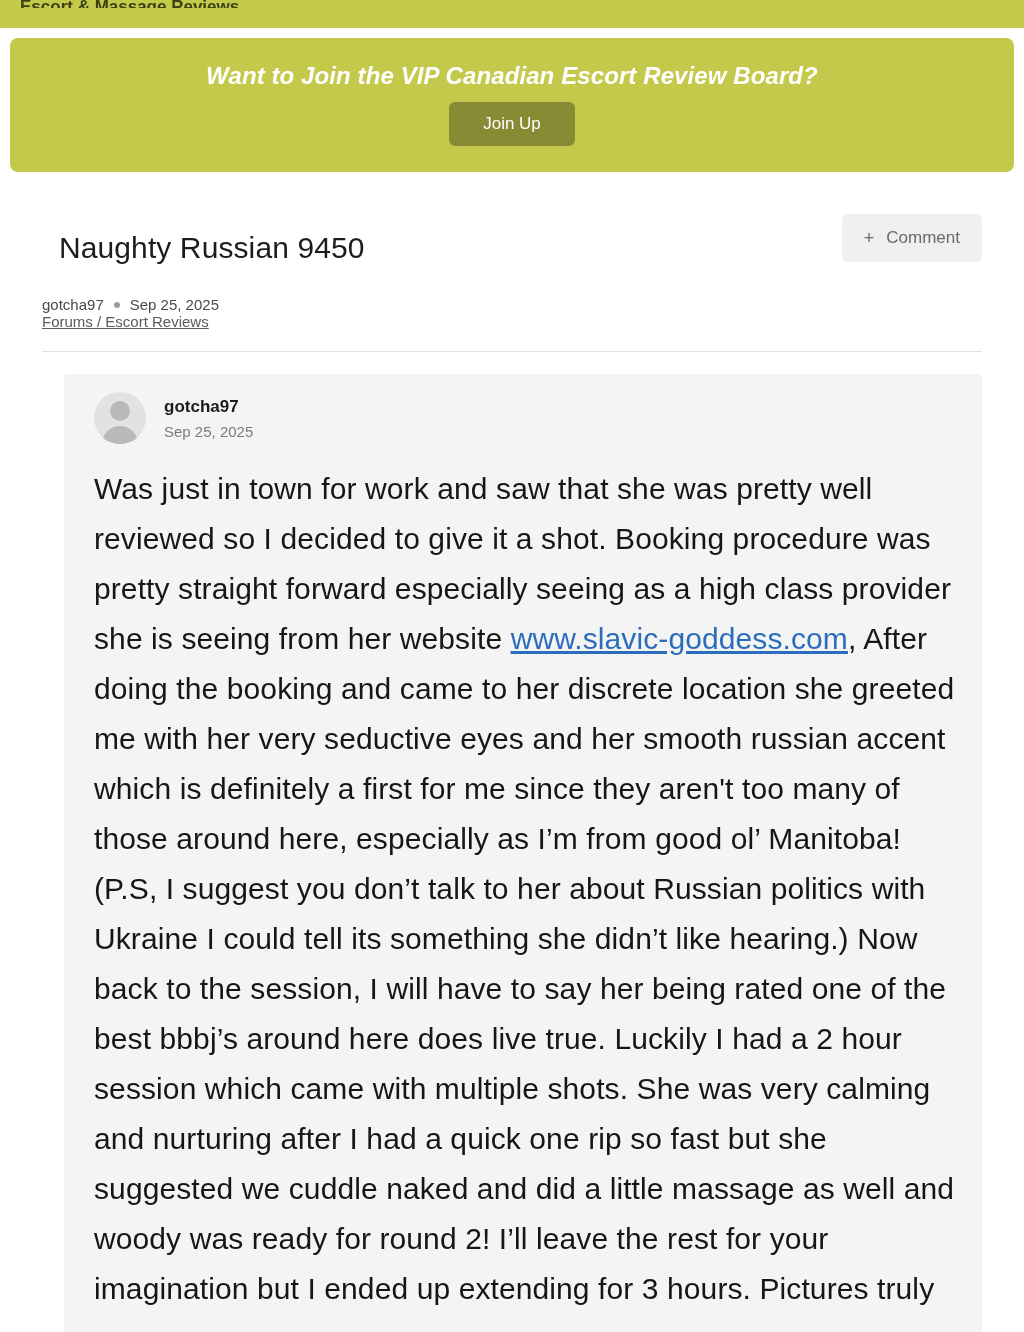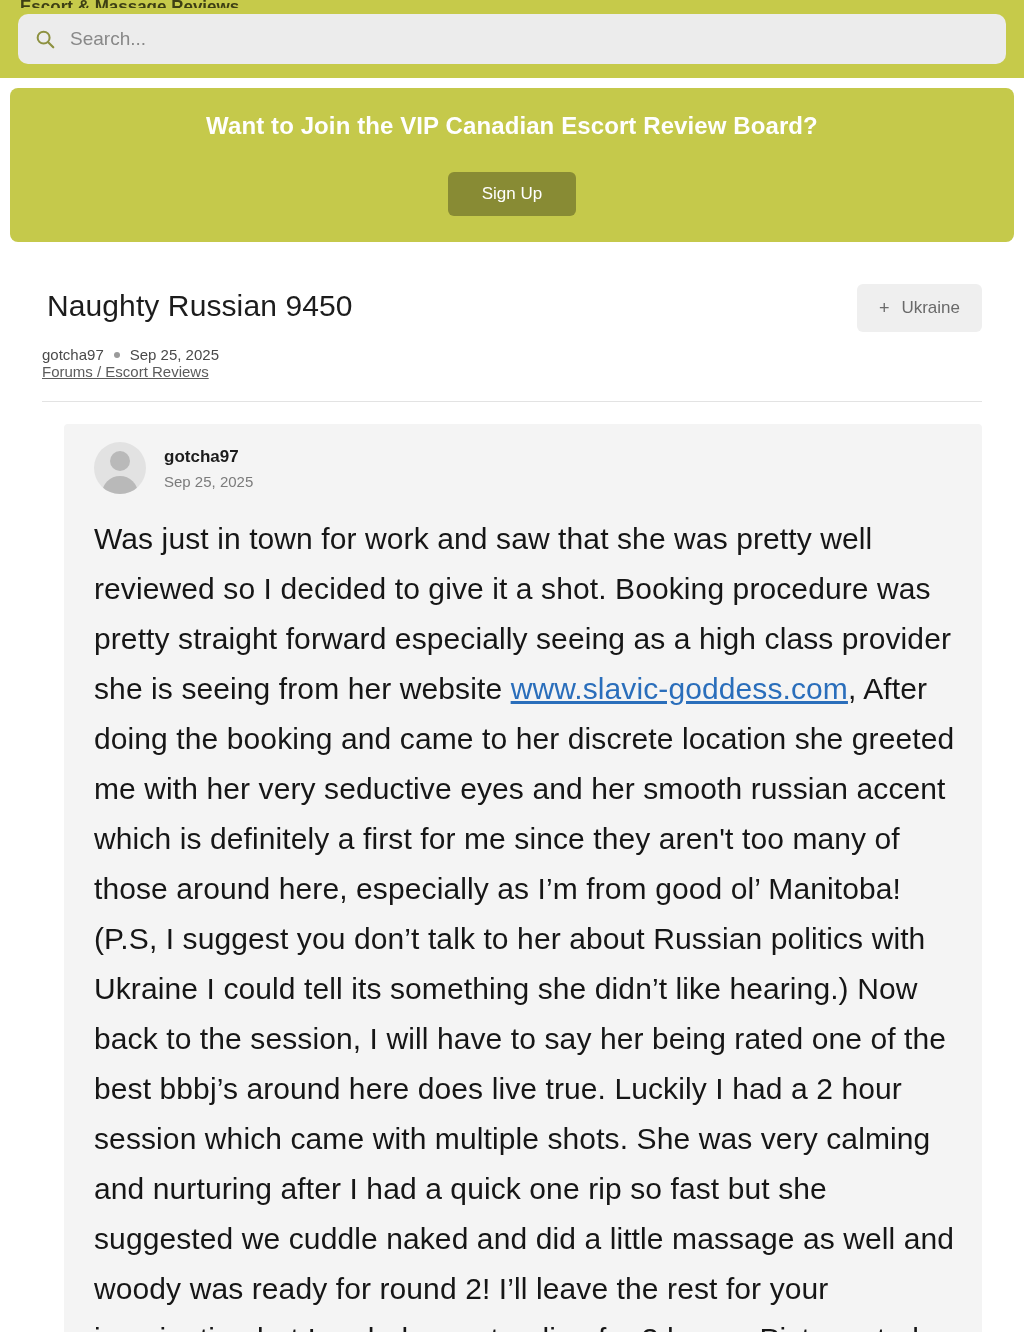--- a/index.html
+++ b/index.html
@@ -62,22 +62,23 @@
     margin: 10px 10px 0 10px;
     background: #c5c94b;
     border-radius: 8px;
     padding: 24px 20px 26px 20px;
     text-align: center;
   }
   .banner-title {
     color: #ffffff;
     font-size: 24px;
     font-weight: bold;
-    margin-bottom: 32px;
+    margin-bottom: 12px;
     letter-spacing: 0.1px;
+    font-style: italic;
   }
   .signup-btn {
     display: inline-block;
     background: #888b34;
     color: #ffffff;
     border: none;
     border-radius: 6px;
     font-size: 17px;
     padding: 12px 34px;
     cursor: pointer;
@@ -94,21 +95,21 @@
   }
   .thread-head {
     display: flex;
     align-items: flex-start;
     justify-content: space-between;
   }
   .thread-title {
     font-size: 30px;
     color: #1c1c1c;
     font-weight: normal;
-    margin: 5px;
+    margin: 17px;
     letter-spacing: 0.1px;
   }
   .comment-btn {
     background: #efefef;
     border: none;
     border-radius: 6px;
     color: #6a6a6a;
     font-size: 17px;
     padding: 14px 22px;
     display: flex;
@@ -203,41 +204,34 @@
     text-decoration: underline;
   }
 </style>
 </head>
 <body>
 
 <div class="page">
 
   <div class="topbar">
     <div class="site-title">Escort &amp; Massage Reviews</div>
-    <div class="search-wrap">
-      <svg class="search-icon" viewBox="0 0 24 24">
-        <circle cx="10.5" cy="10.5" r="6.5" fill="none" stroke="#8d9140" stroke-width="2.2"></circle>
-        <line x1="15.5" y1="15.5" x2="21" y2="21" stroke="#8d9140" stroke-width="2.4" stroke-linecap="round"></line>
-      </svg>
-      <input class="search-input" type="text" placeholder="Search..." style="">
-    </div>
   </div>
 
   <div class="banner">
     <div class="banner-title">Want to Join the VIP Canadian Escort Review Board?</div>
-    <button class="signup-btn">Sign Up</button>
+    <button class="signup-btn">Join Up</button>
   </div>
 
   <div class="card">
 
     <div class="thread-head">
       <h1 class="thread-title">Naughty Russian 9450</h1>
       <button class="comment-btn">
         <span class="plus">+</span>
-        <span>Ukraine</span>
+        <span>Comment</span>
       </button>
     </div>
 
     <div class="meta">
       <span>gotcha97</span>
       <span class="dot"></span>
       <span>Sep 25, 2025</span>
     </div>
 
     <div class="breadcrumb">Forums / Escort Reviews</div>

